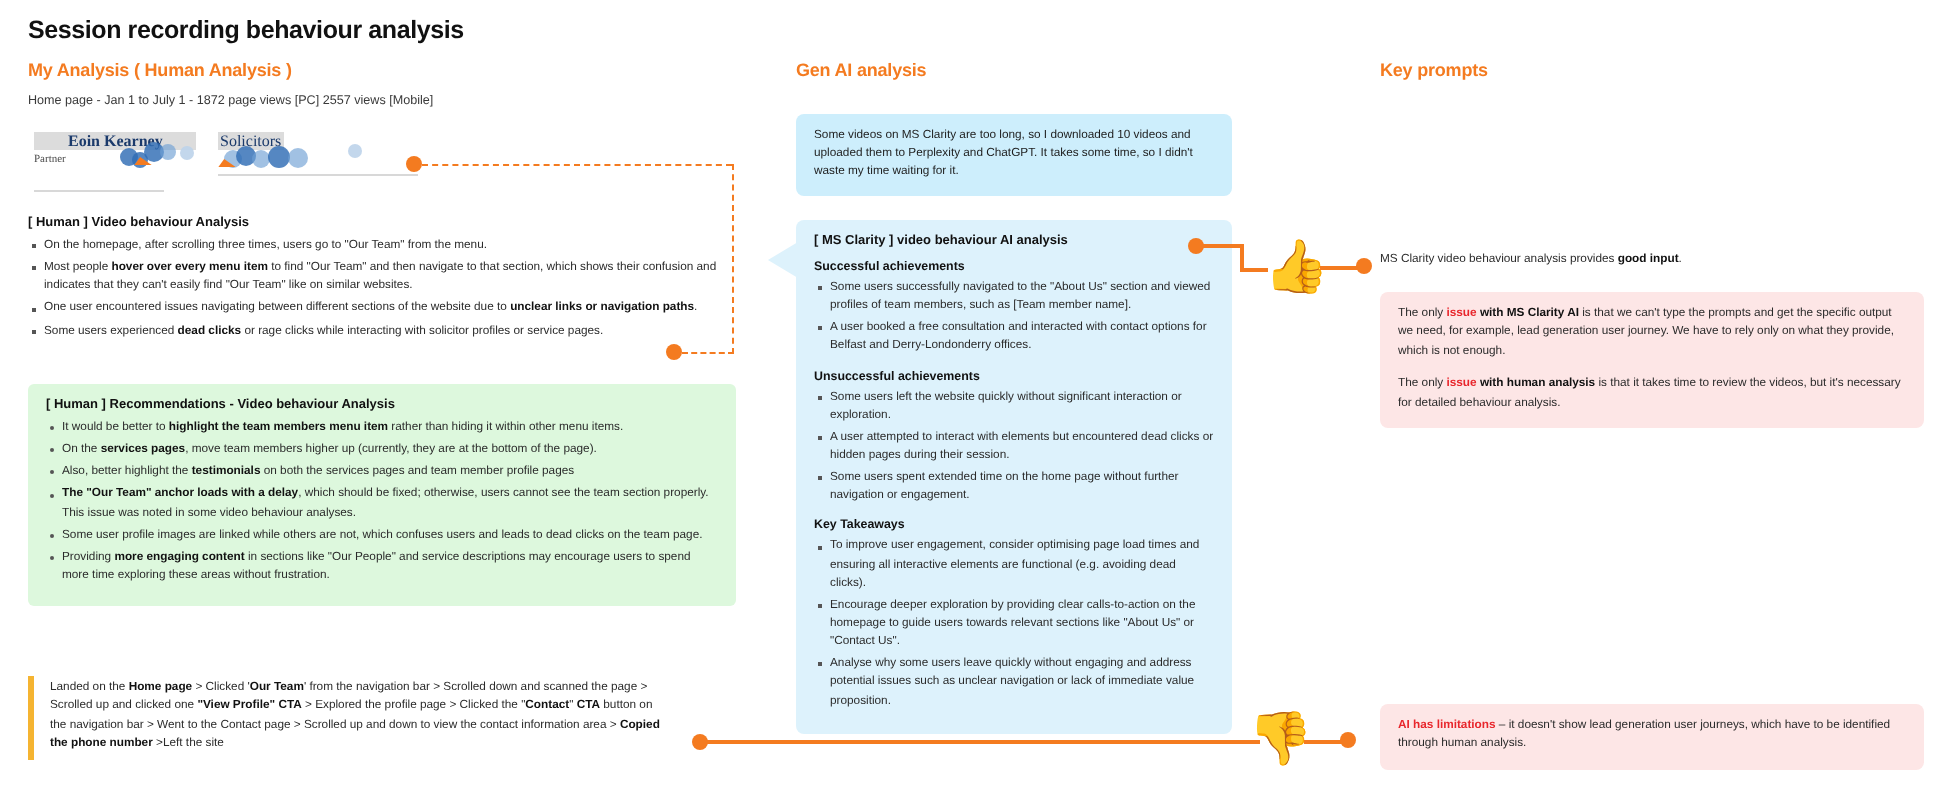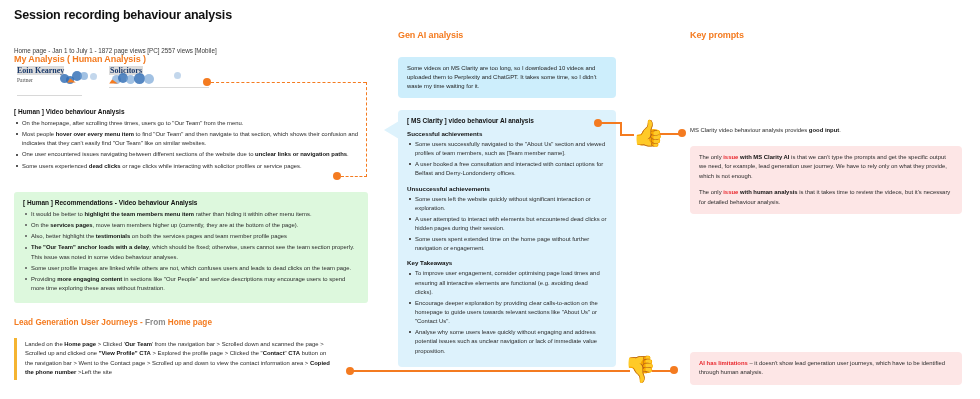--- a/index.html
+++ b/index.html
@@ -29,23 +29,23 @@
 
   
   .heat { position:absolute; left:14px; top:62px; width:200px; height:40px; }
   .heat .hl {
     position:absolute; background:#d8d8d8; height:1px;
   }
   .heat .label {
     position:absolute; font-family:"Liberation Serif", serif;
     color:#1b3a6b; background:#dcdcdc; white-space:nowrap;
   }
-  .heat .name { left:3px; top:4px; font-size:8px; font-weight:bold; padding:0 0; }
+  .heat .name { left:3px; top:4px; font-size:8px; font-weight:bold; padding:0 17px; }
   .heat .role { left:3px; top:15px; font-size:5.5px; background:transparent; color:#4a4a4a;}
-  .heat .name2 { left:95px; top:4px; font-size:8px; font-weight:bold; padding:0 1px;}
+  .heat .name2 { left:95px; top:4px; font-size:8px; font-weight:normal; padding:0 1px;}
   .dot-blue {
     position:absolute; border-radius:50%;
     background:#2f6db5; opacity:.82;
   }
   .dot-blue.lite { background:#6e9fd4; opacity:.65; }
   .dot-blue.ring { background:#bcd3ea; opacity:.9; }
   .cursor {
     position:absolute; width:0;height:0;
     border-left:7px solid #F47B20;
     border-bottom:5px solid transparent;
@@ -130,21 +130,21 @@
   .sline-v { position:absolute; width:2px; background:#F47B20; }
   .thumb { position:absolute; font-size:26px; line-height:1; }
 </style>
 </head>
 <body>
 
 <div id="page">
 
   <div class="page-title">Session recording behaviour analysis</div>
 
-  <div class="col-head" style="left:14px; top:30px;margin-top:24px;">My Analysis ( Human Analysis )</div>
+  <div class="col-head" style="left:14px; top:30px;">My Analysis ( Human Analysis )</div>
   <div class="col-head" style="left:398px; top:30px;text-align:center;">Gen AI analysis</div>
   <div class="col-head" style="left:690px; top:30px;">Key prompts</div>
 
   <div class="sub-line">Home page - Jan 1 to July 1 - 1872 page views [PC] 2557 views [Mobile]</div>
 
   <div class="heat">
     <div class="hl" style="left:3px; top:33px; width:65px;"></div>
     <div class="hl" style="left:95px; top:25px; width:100px;"></div>
     <div class="label name">Eoin Kearney</div>
     <div class="label role">Partner</div>
@@ -181,23 +181,20 @@
     <ul class="bl round">
         <li>It would be better to <b>highlight the team members menu item</b> rather than hiding it within other menu items.</li>
         <li>On the <b>services pages</b>, move team members higher up (currently, they are at the bottom of the page).</li>
         <li>Also, better highlight the <b>testimonials</b> on both the services pages and team member profile pages</li>
         <li><b>The "Our Team" anchor loads with a delay</b>, which should be fixed; otherwise, users cannot see the team section properly. This issue was noted in some video behaviour analyses.</li>
         <li>Some user profile images are linked while others are not, which confuses users and leads to dead clicks on the team page.</li>
         <li>Providing <b>more engaging content</b> in sections like "Our People" and service descriptions may encourage users to spend more time exploring these areas without frustration.</li>
       </ul>
   </div>
 
-  <div id="leadgen-head">
-    <span class="dark">Lead Generation User Journeys - </span><span class="grey">From </span><span class="dark">Home page</span>
-  </div>
   <div id="leadgen-box">Landed on the <b>Home page</b> &gt; Clicked '<b>Our Team</b>' from the navigation bar &gt; Scrolled down and scanned the page &gt; Scrolled up and clicked one <b>"View Profile" CTA</b> &gt; Explored the profile page &gt; Clicked the "<b>Contact</b>" <b>CTA</b> button on the navigation bar &gt; Went to the Contact page &gt; Scrolled up and down to view the contact information area &gt; <b>Copied the phone number</b> &gt;Left the site</div>
 
   <div id="genai-bubble">Some videos on MS Clarity are too long, so I downloaded 10 videos and uploaded them to Perplexity and ChatGPT. It takes some time, so I didn't waste my time waiting for it.</div>
 
   <div id="clarity-tail"></div>
   <div id="clarity-box">
     <div class="blk-title">[ MS Clarity ] video behaviour AI analysis</div>
     <div class="blk-sub">Successful achievements</div>
     <ul class="bl">
         <li>Some users successfully navigated to the "About Us" section and viewed profiles of team members, such as [Team member name].</li>

